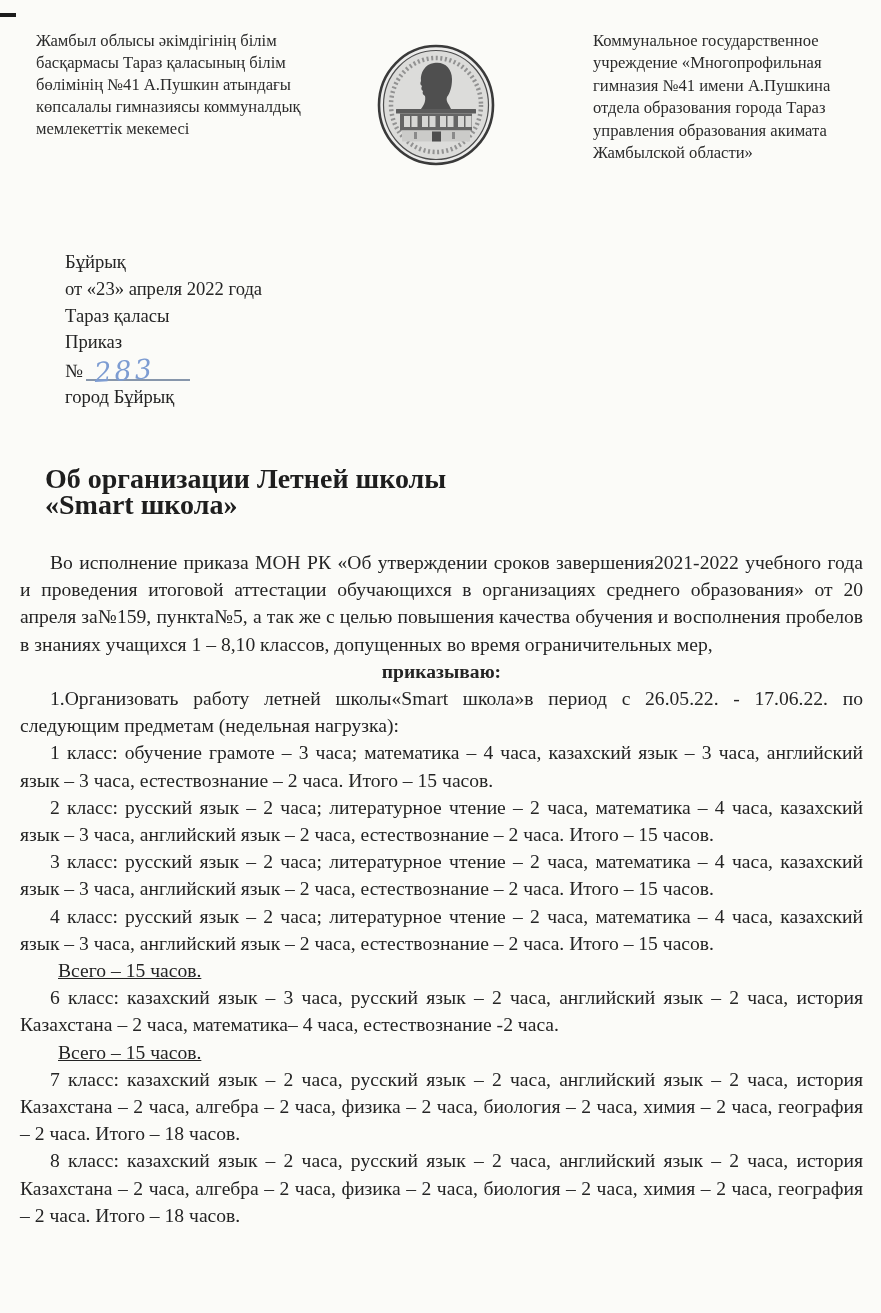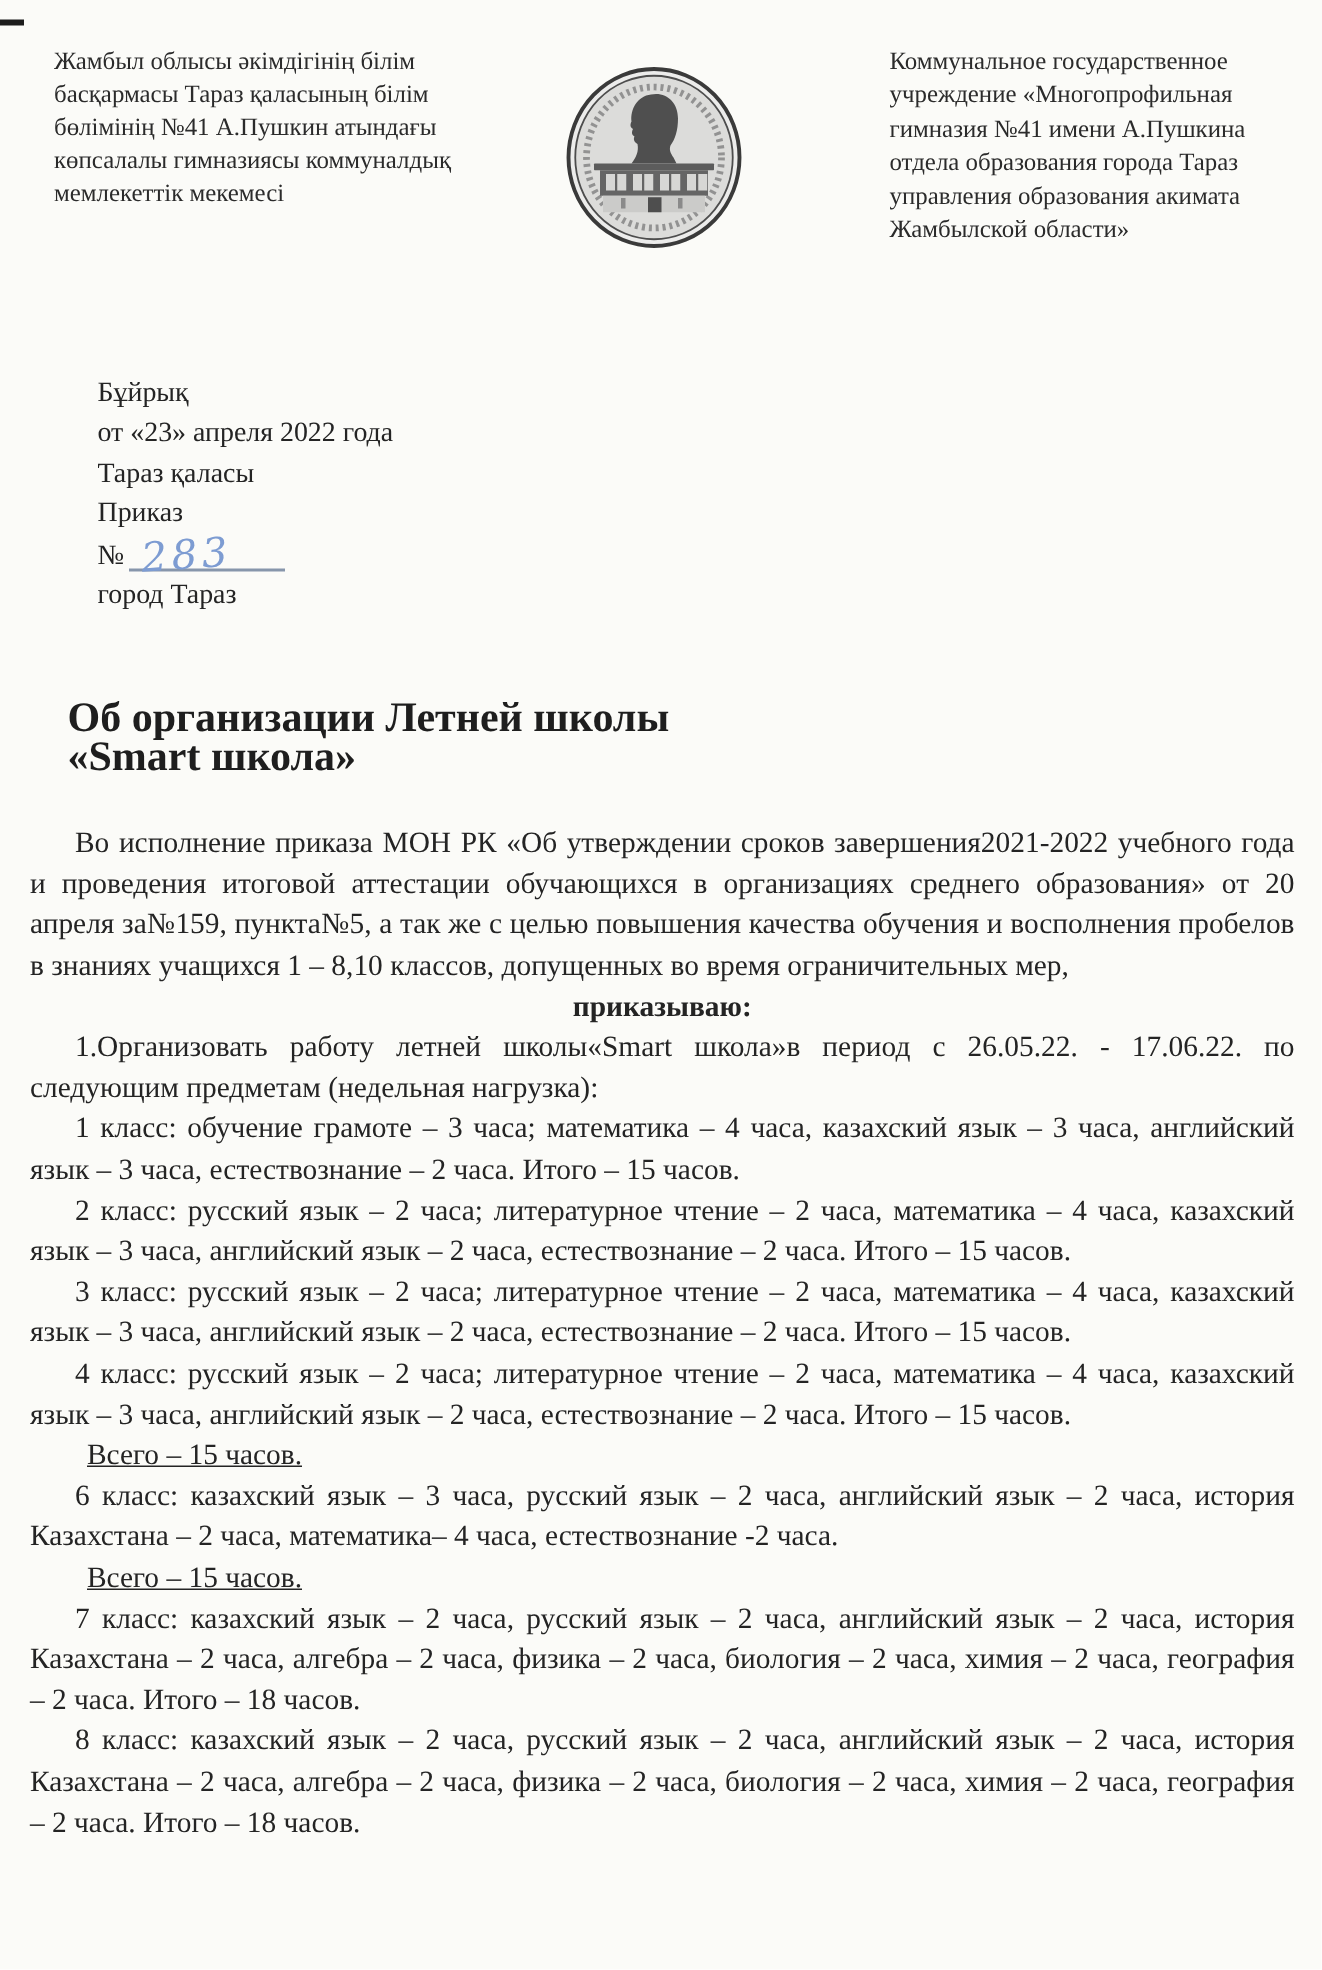--- a/index.html
+++ b/index.html
@@ -153,21 +153,21 @@
     <div class="order-left">
       <div>Бұйрық</div>
       <div>от «23» апреля  2022 года</div>
       <div>Тараз қаласы</div>
     </div>
     <div class="order-right">
       <div>Приказ</div>
       <div class="num-line">
         <span>№</span><span class="num-underline"><span class="handwritten">283</span></span>
       </div>
-      <div>город Тараз</div>
+      <div>город Бұйрық</div>
     </div>
   </section>
 
   <h1 class="doc-title">
     <span>Об организации Летней школы</span><br>
     <span>«Smart школа»</span>
   </h1>
 
   <main class="body-text">
     <p class="indent">Во исполнение приказа МОН РК «Об утверждении сроков завершения2021-2022 учебного года и проведения итоговой аттестации обучающихся в организациях среднего образования» от 20 апреля за№159, пункта№5, а так же с целью повышения качества обучения и восполнения пробелов в знаниях учащихся 1 – 8,10 классов, допущенных во время ограничительных мер,</p>

